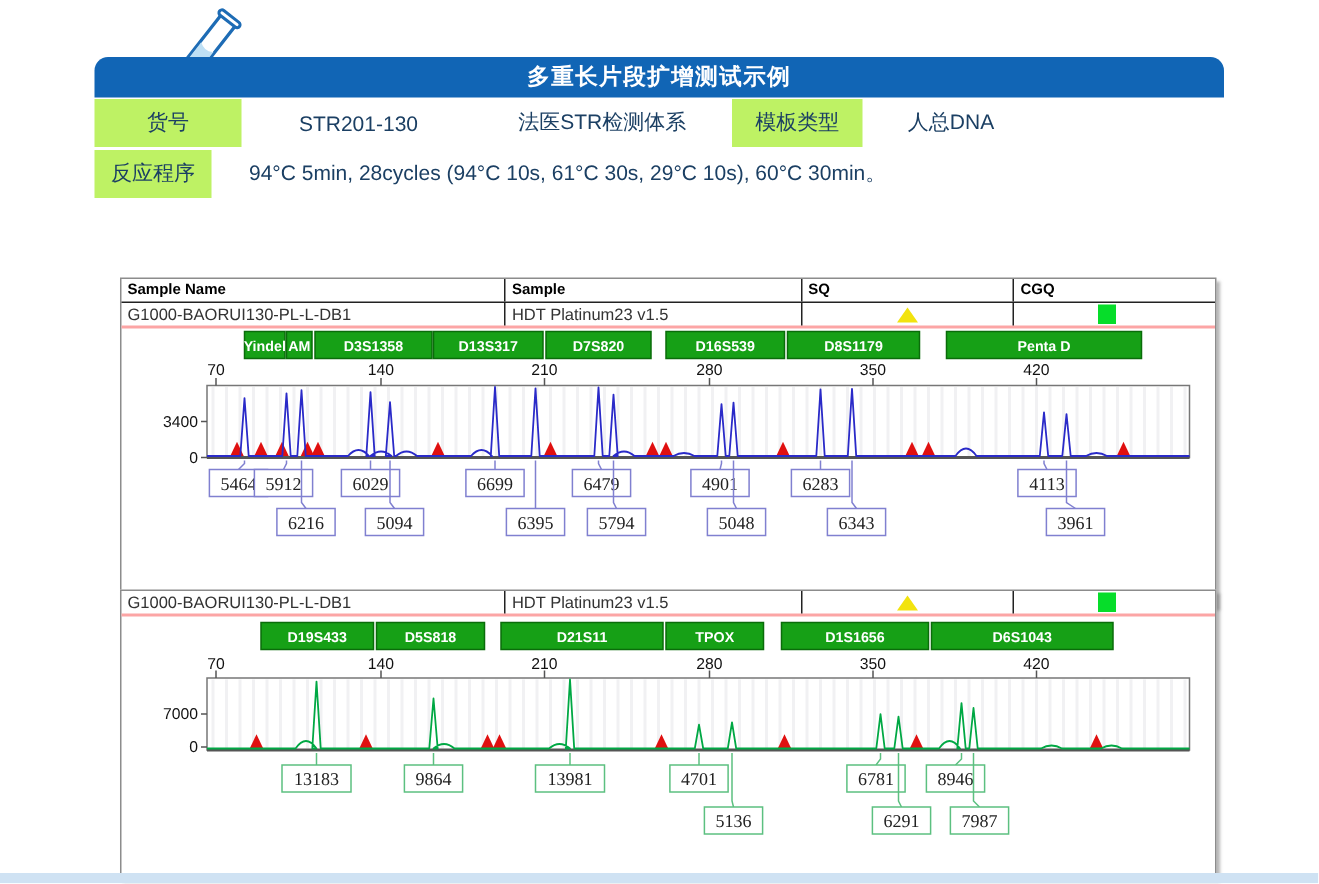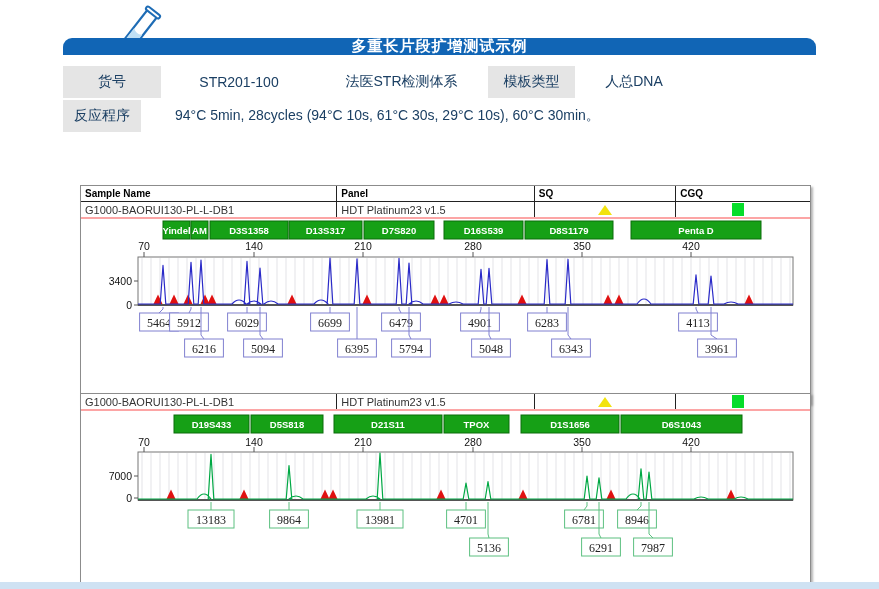--- a/index.html
+++ b/index.html
@@ -1,27 +1,27 @@
 <!DOCTYPE html>
 <html><head>
 <meta charset="utf-8">
 <style>
   html,body{margin:0;padding:0;background:#fff;}
   .canvas{position:relative;width:879px;height:589px;background:#ffffff;overflow:hidden;
           font-family:"Liberation Sans","DejaVu Sans",sans-serif;}
   .bottom-strip{position:absolute;left:0;right:0;bottom:0;height:7px;background:#cfe2f3;}
   
-  .title-bar{position:absolute;left:63px;top:38px;width:753px;height:17px;background:#1165b5;
+  .title-bar{position:absolute;left:63px;top:38px;width:753px;height:27px;background:#1165b5;
              border-radius:9px 9px 0 0;display:flex;align-items:center;justify-content:center;}
   .title-bar .t{color:#fff;font-size:15px;font-weight:bold;letter-spacing:1px;}
   .tube{position:absolute;left:104px;top:1px;width:66px;height:64px;}
   .info-table{position:absolute;left:63px;top:66px;width:753px;font-size:14px;color:#1b3f63;}
   .irow{display:flex;margin-bottom:2px;}
   .icell{height:32px;display:flex;align-items:center;justify-content:center;box-sizing:border-box;}
-  .icell.lbl{background:#e5e5e5;}
+  .icell.lbl{background:#bef264;}
   .icell.val{background:#ffffff;}
   .icell.left{justify-content:flex-start;padding-left:21px;}
   
   .panel{position:absolute;left:80px;width:731px;background:#fff;border:1px solid #8c8c8c;
          box-shadow:2px 2px 2px rgba(120,120,120,.55);box-sizing:border-box;text-align:right;}
   .grid-row{display:flex;border-bottom:1px solid #222;}
   .grid-row.hdr{font-weight:bold;font-size:10px;color:#000;}
   .grid-row.dat{font-size:11px;color:#333;border-bottom:2px solid #fca5a5;}
   .gcell{height:15px;display:flex;align-items:center;padding-left:4px;box-sizing:border-box;
          border-right:1px solid #222;overflow:hidden;white-space:nowrap;position:relative;}
@@ -43,35 +43,35 @@
     </g>
   </svg>
 
   <div class="title-bar">
     <span class="t">多重长片段扩增测试示例</span>
   </div>
 
   <div class="info-table">
     <div class="irow">
       <div class="icell lbl" style="width:98px;margin-right:2px">货号</div>
-      <div class="icell val" style="width:152px;margin-right:2px">STR201-100</div>
+      <div class="icell val" style="width:152px;margin-right:2px">STR201-130</div>
       <div class="icell val" style="width:169px;margin-right:2px">法医STR检测体系</div>
       <div class="icell lbl" style="width:87px;margin-right:2px">模板类型</div>
       <div class="icell val" style="width:114px">人总DNA</div>
     </div>
     <div class="irow">
-      <div class="icell lbl" style="width:78px;margin-right:13px">反应程序</div>
+      <div class="icell lbl" style="width:78px;margin-right:4px">反应程序</div>
       <div class="icell val left" style="width:653px">94°C 5min, 28cycles (94°C 10s, 61°C 30s, 29°C 10s), 60°C 30min。</div>
     </div>
   </div>
 
   <div id="panels">
       <div class="panel" style="top:185px;"><div class="grid-row hdr">
           <div class="gcell" style="width:257px">Sample Name</div>
-          <div class="gcell" style="width:198px">Panel</div>
+          <div class="gcell" style="width:198px">Sample</div>
           <div class="gcell" style="width:142px">SQ</div>
           <div class="gcell" style="width:134px">CGQ</div>
         </div><div class="grid-row dat">
           <div class="gcell" style="width:257px">G1000-BAORUI130-PL-L-DB1</div>
           <div class="gcell" style="width:198px">HDT  Platinum23  v1.5</div>
           <div class="gcell" style="width:142px">
             <span class="flag-tri" style="left:63px"></span>
           </div>
           <div class="gcell" style="width:134px">
             <span class="flag-sq" style="left:56px"></span>

